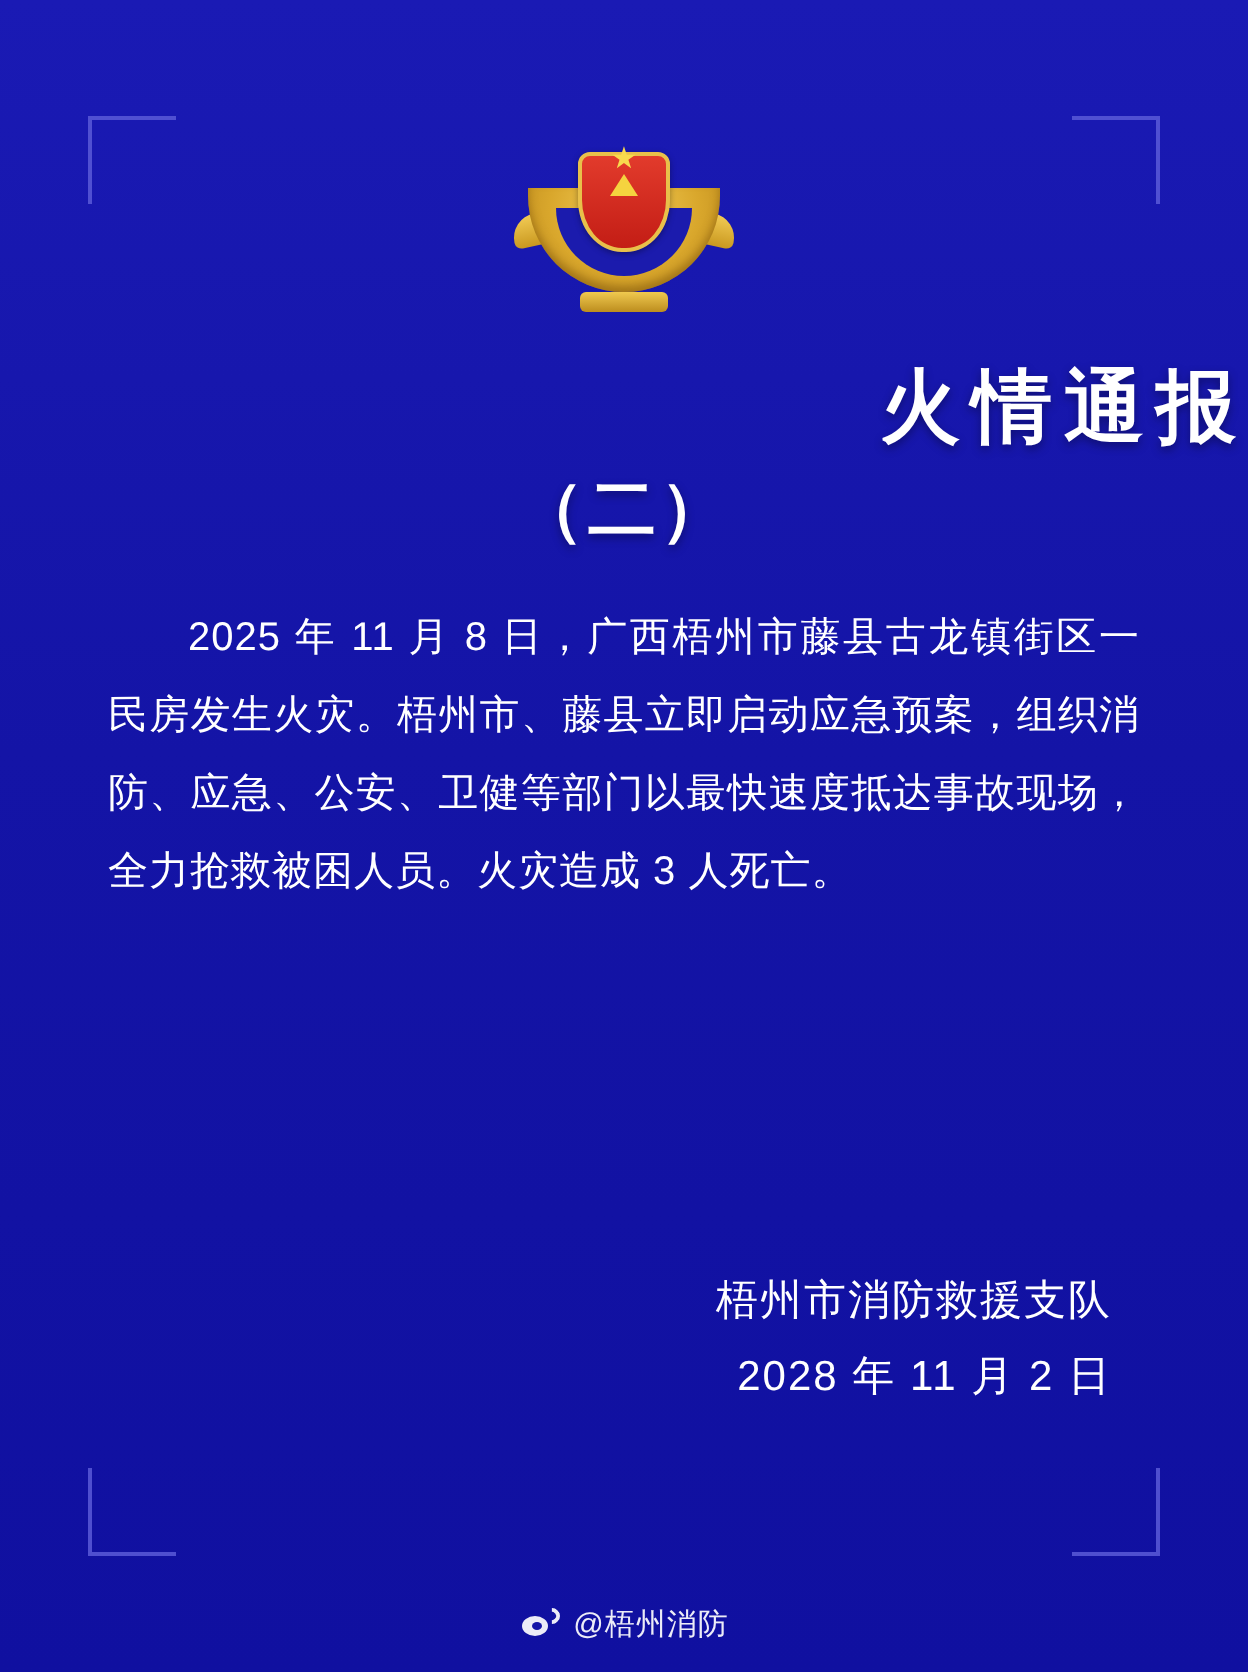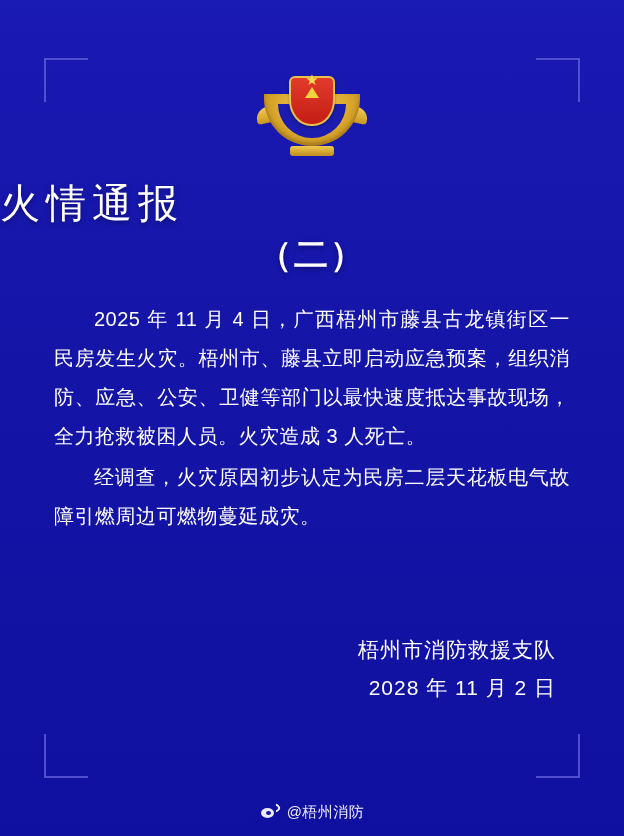--- a/index.html
+++ b/index.html
@@ -110,23 +110,23 @@
     width: 44px; height: 10px;
     border-radius: 3px;
     background: linear-gradient(180deg, #f0c94f, #bc8d1e);
   }
 
   
   .title {
     position: absolute;
     top: 176px;
     width: 100%;
-    text-align: left;
+    text-align: right;
     font-size: 40px;
-    font-weight: normal;
+    font-weight: bold;
     letter-spacing: 6px;
     color: #ffffff;
     text-shadow: 0 2px 5px rgba(0,0,0,0.35);
   }
   .subtitle {
     position: absolute;
     top: 232px;
     width: 100%;
     text-align: center;
     font-size: 34px;
@@ -237,22 +237,21 @@
       <div class="shield"></div>
       <div class="star">★</div>
       <div class="base"></div>
     </div>
   </div>
 
   <div class="title">火情通报</div>
   <div class="subtitle">（二）</div>
 
   <div class="body-copy">
-    <p class="para">2025 年 11 月 4 日，广西梧州市藤县古龙镇街区一民房发生火灾。梧州市、藤县立即启动应急预案，组织消防、应急、公安、卫健等部门以最快速度抵达事故现场，全力抢救被困人员。火灾造成 3 人死亡。</p>
-    <p class="para">经调查，火灾原因初步认定为民房二层天花板电气故障引燃周边可燃物蔓延成灾。</p>
+    <p class="para">2025 年 11 月 8 日，广西梧州市藤县古龙镇街区一民房发生火灾。梧州市、藤县立即启动应急预案，组织消防、应急、公安、卫健等部门以最快速度抵达事故现场，全力抢救被困人员。火灾造成 3 人死亡。</p>
   </div>
 
   <div class="signature">
     <div class="sig-org">梧州市消防救援支队</div>
     <div class="sig-date">2028 年 11 月 2 日</div>
   </div>
 
   <div class="footer">
     <span class="weibo-icon">
       <span class="arc"></span>

